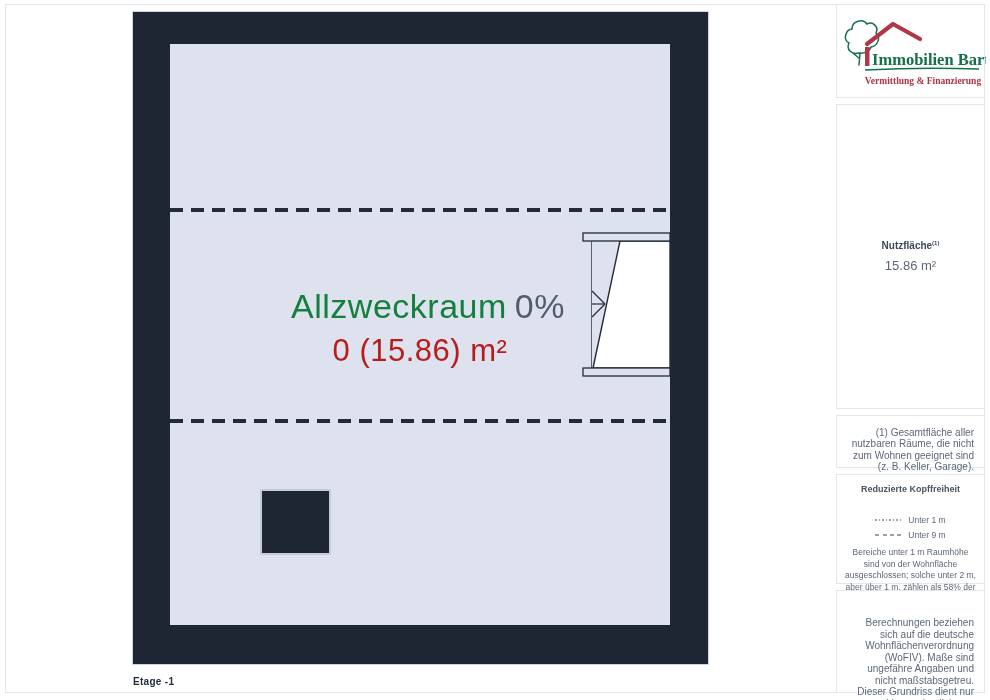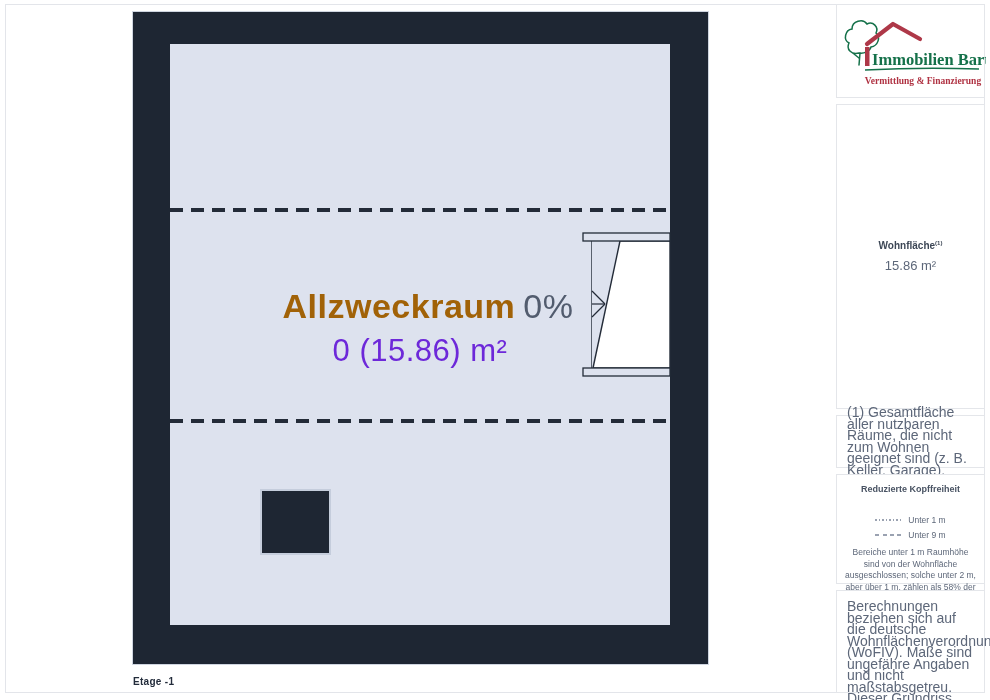--- a/index.html
+++ b/index.html
@@ -17,40 +17,40 @@
   .headroom-line { position:absolute; left:0; width:500px; height:4px;
     background:repeating-linear-gradient(90deg, #232b38 0 13px, transparent 13px 21px); }
   .headroom-line.top { top:164px; }
   .headroom-line.bottom { top:375px; }
   .pillar { position:absolute; left:90px; top:445px; width:71px; height:66px;
     background:#1e2633; border:2px solid #c5cddc; }
 
   .room-label { position:absolute; left:0; top:243px; width:500px; text-align:center;
     color:#232c3b; }
   .room-label .line1 { font-size:34px; letter-spacing:0.5px; }
-  .room-label .line1 .name { font-weight:700; color:#a16207;margin-left:16px; }
+  .room-label .line1 .name { font-weight:400; color:#15803d;margin-left:16px; }
   .room-label .line1 .pct { font-weight:400; color:#525c6e; margin-left:8px; }
-  .room-label .line2 { font-size:31px; font-weight:400; color:#6d28d9; margin-top:7px; letter-spacing:0.5px; }
+  .room-label .line2 { font-size:31px; font-weight:400; color:#b91c1c; margin-top:7px; letter-spacing:0.5px; }
 
   .window-svg { position:absolute; left:578px; top:228px; }
 
   .floor-caption { position:absolute; left:133px; top:676px; width:575px; text-align:left;
     font-size:10px; font-weight:700; color:#232c3b; letter-spacing:0.3px; }
 
   
   .card { position:absolute; left:836px; width:149px; background:#ffffff;
     border:1px solid #e4e6ea; }
   .card-logo { top:4px; height:94px; }
   .card-area { top:104px; height:305px; display:flex; flex-direction:column;
     align-items:center; justify-content:center; gap:7px; }
   .card-area .area-label { font-size:10px; font-weight:700; color:#3d4756; }
   .card-area .area-label sup { font-size:6px; font-weight:700; }
   .card-area .area-value { font-size:13px; color:#5d6779; }
   .card-footnote { top:415px; height:53px; display:flex; align-items:center; }
-  .small-note { font-size:14px; line-height:11.5px; color:#5d6779; text-align:left; padding:0 10px; width:100%; }
+  .small-note { font-size:10px; line-height:11.5px; color:#5d6779; text-align:right; padding:0 10px; width:100%;margin-top:16px; }
   .card-legend { top:474px; height:110px; padding-top:9px; }
   .legend-title { font-size:9px; font-weight:700; color:#495363; text-align:center; margin-bottom:21px; }
   .legend-row { display:flex; align-items:center; justify-content:center; gap:7px; margin-bottom:5px; }
   .legend-row .sample { width:26px; height:2px; }
   .sample.dotted { background:repeating-linear-gradient(90deg,#9aa2b1 0 1.5px, transparent 1.5px 3.5px); }
   .sample.dashed { background:repeating-linear-gradient(90deg,#9aa2b1 0 4px, transparent 4px 7.5px); }
   .legend-row .lg-label { font-size:8.5px; color:#5d6779; }
   .legend-note { font-size:8.5px; line-height:11.5px; color:#5d6779; text-align:center; padding:2px 8px 0; }
   .card-disclaimer { top:590px; height:103px; padding-top:10px; }
 
@@ -102,21 +102,21 @@
     </g>
     <rect x="28" y="42" width="4.5" height="19" fill="#ae3848"></rect>
     <text x="35" y="60" font-size="16.5" font-weight="bold" fill="#15714a">Immobilien Bart</text>
     <path d="M28,65 Q84,62 142,64" fill="none" stroke="#15714a" stroke-width="1.4"></path>
     <text x="86" y="79" font-size="9.5" font-weight="bold" fill="#b03343" text-anchor="middle">Vermittlung &amp; Finanzierung</text>
   </svg>
 </div>
 
 <div class="card card-area">
   <div class="area-label">
-    <span>Wohnfläche</span><sup>(1)</sup>
+    <span>Nutzfläche</span><sup>(1)</sup>
   </div>
   <div class="area-value">15.86 m²</div>
 </div>
 
 <div class="card card-footnote">
   <div class="small-note">(1) Gesamtfläche aller nutzbaren Räume, die nicht zum Wohnen geeignet sind (z. B. Keller, Garage).</div>
 </div>
 
 <div class="card card-legend">
   <div class="legend-title">Reduzierte Kopffreiheit</div>

